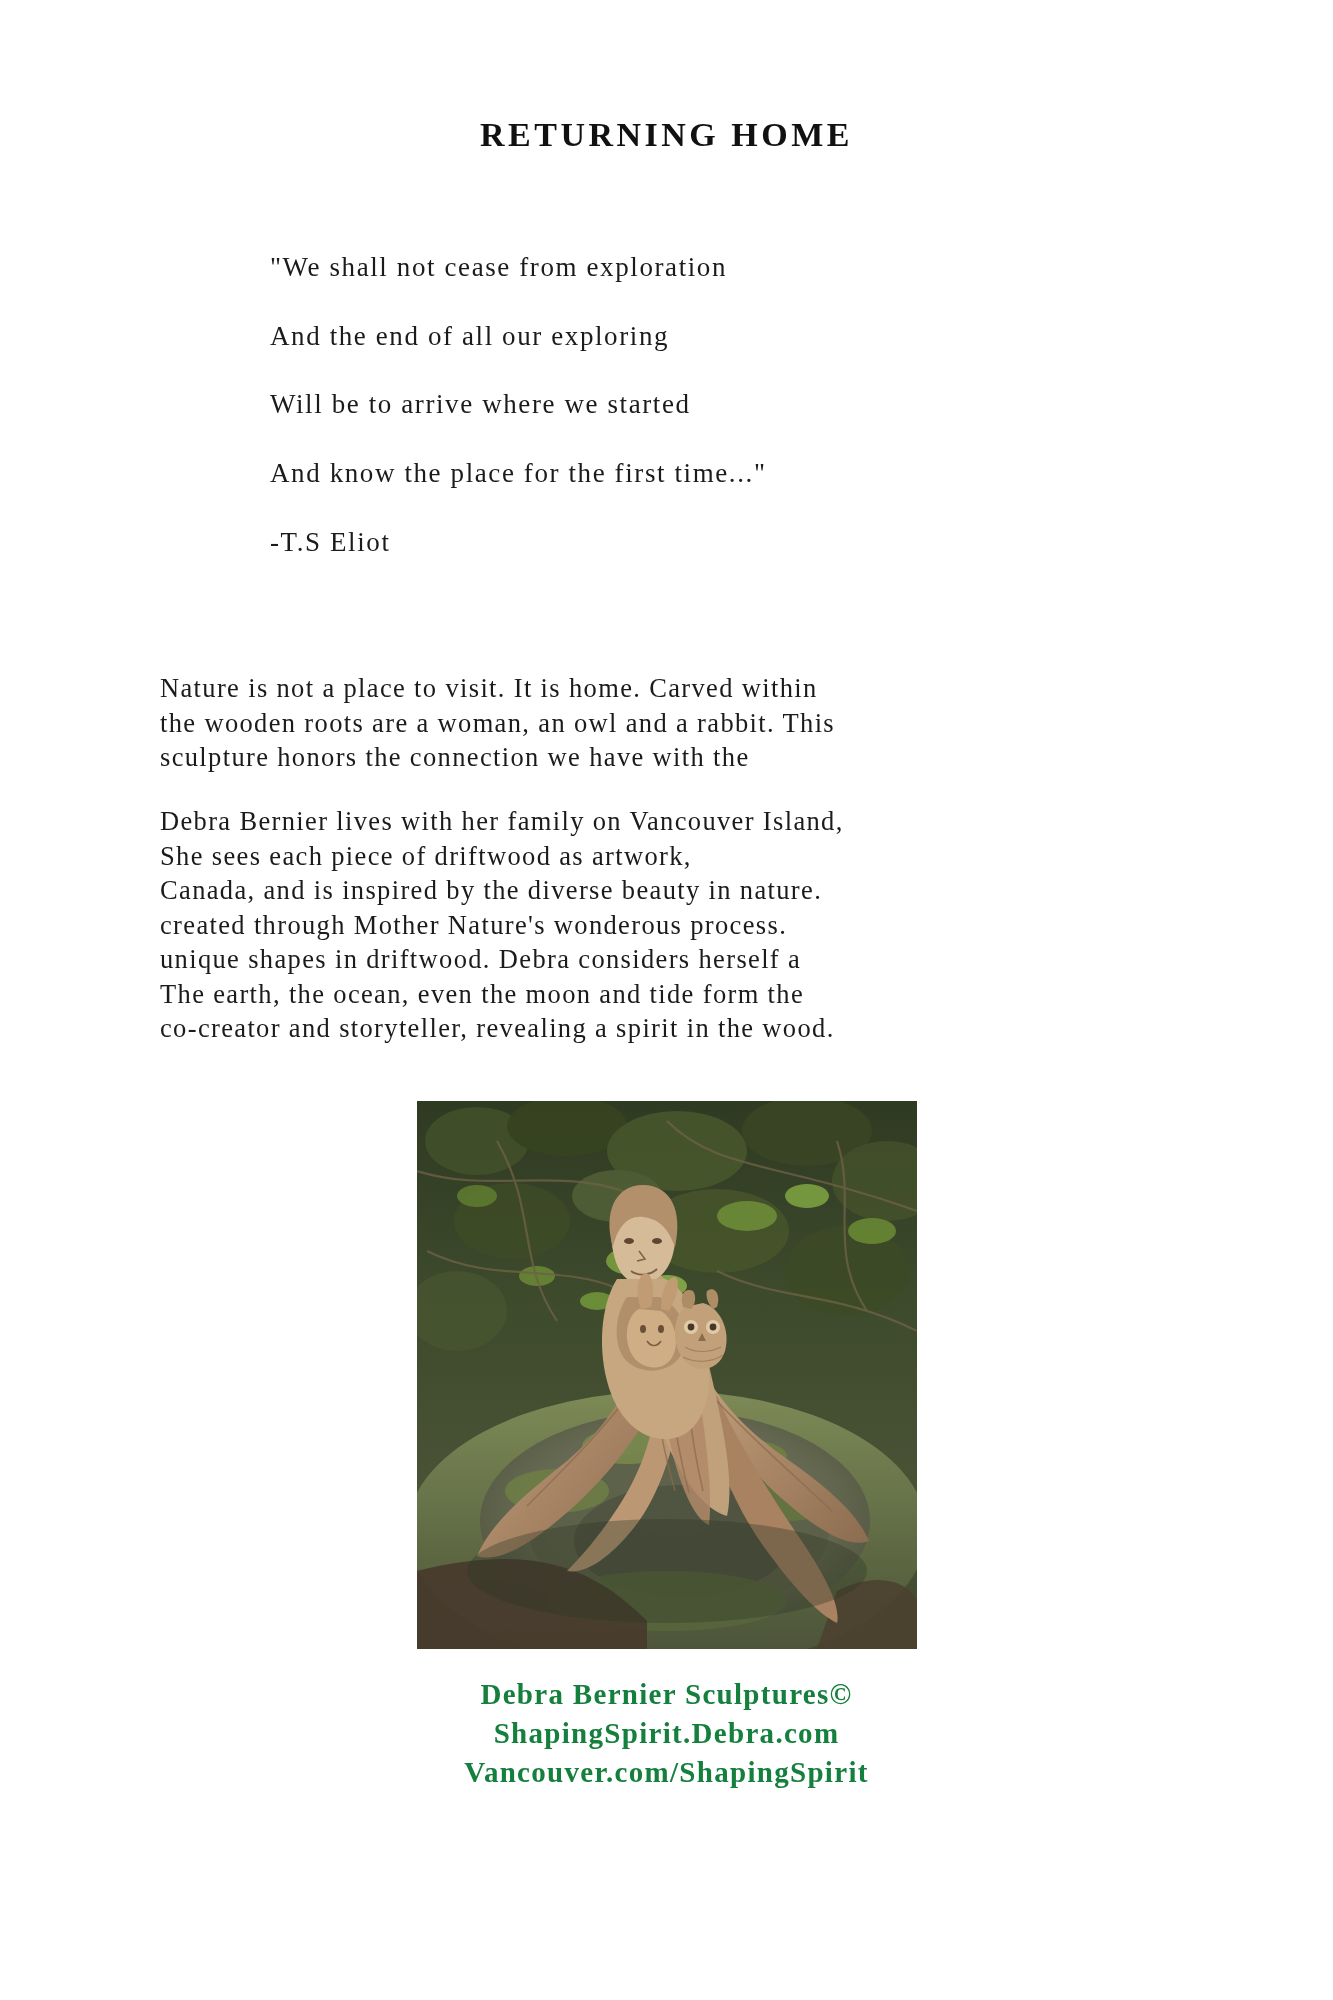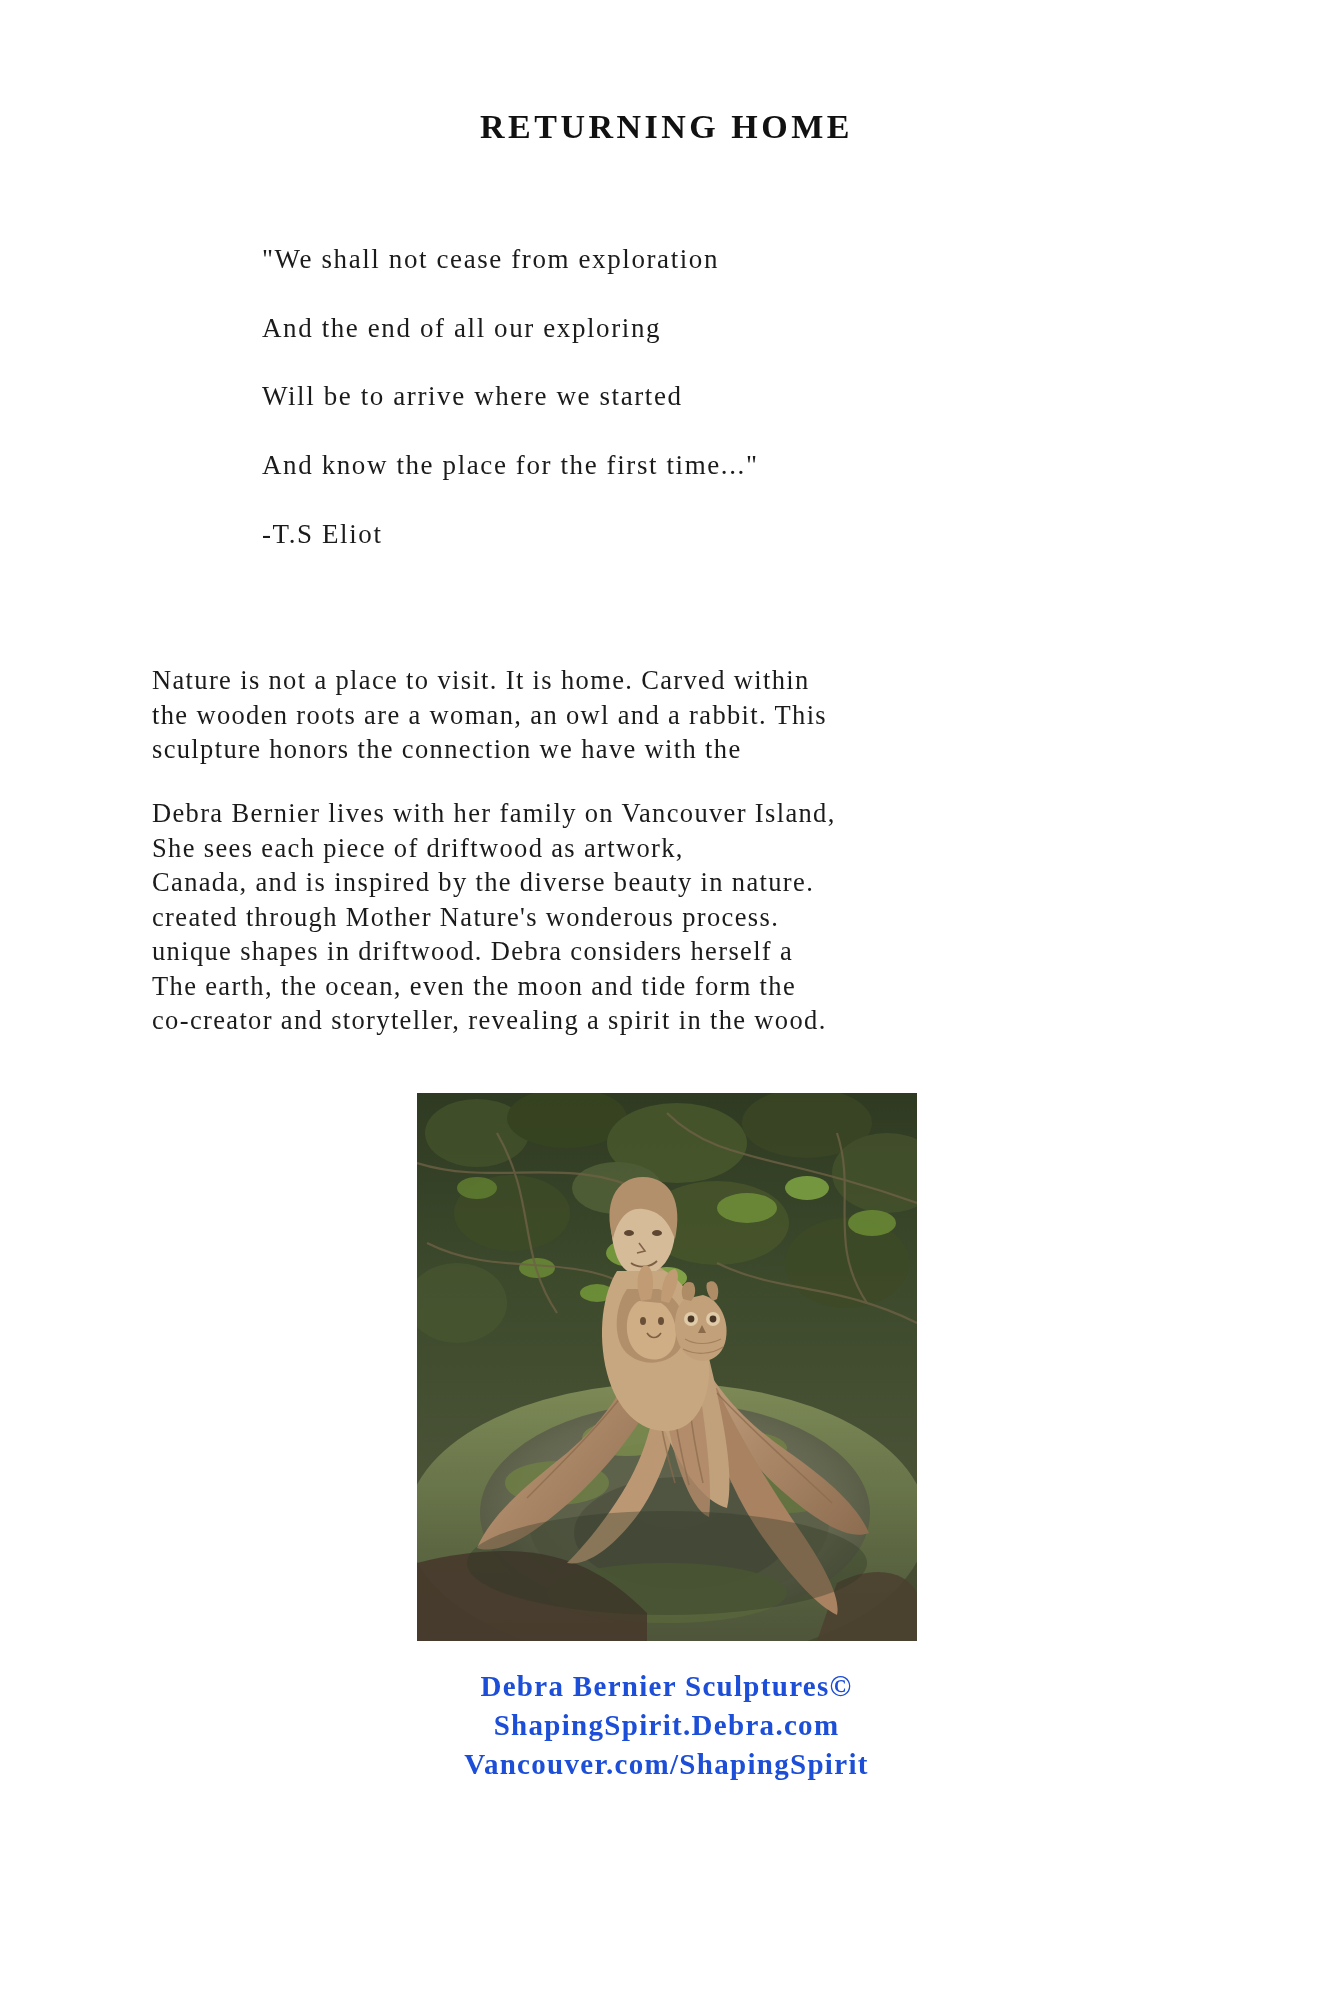--- a/index.html
+++ b/index.html
@@ -12,21 +12,21 @@
     height: 2000px;
     font-family: "Liberation Serif", serif;
     color: #1a1a1a;
     overflow: hidden;
   }
   .page {
     position: relative;
     width: 1333px;
     height: 2000px;
     box-sizing: border-box;
-    padding: 0;
+    padding: 8px;
   }
   .title {
     text-align: center;
     font-family: "Liberation Serif", serif;
     font-weight: bold;
     font-size: 34px;
     letter-spacing: 3.5px;
     margin: 0;
     padding-top: 108px;
     color: #111111;
@@ -82,21 +82,21 @@
     overflow: hidden;
   }
   .footer {
     text-align: center;
     margin-top: 26px;
     font-family: "Liberation Serif", serif;
     font-weight: bold;
     font-size: 29px;
     line-height: 1.33;
     letter-spacing: 1.3px;
-    color: #1d4ed8;
+    color: #15803d;
   }
   .footer div {
     display: block;
   }
 </style>
 </head>
 <body>
 
 <div class="page">
 

